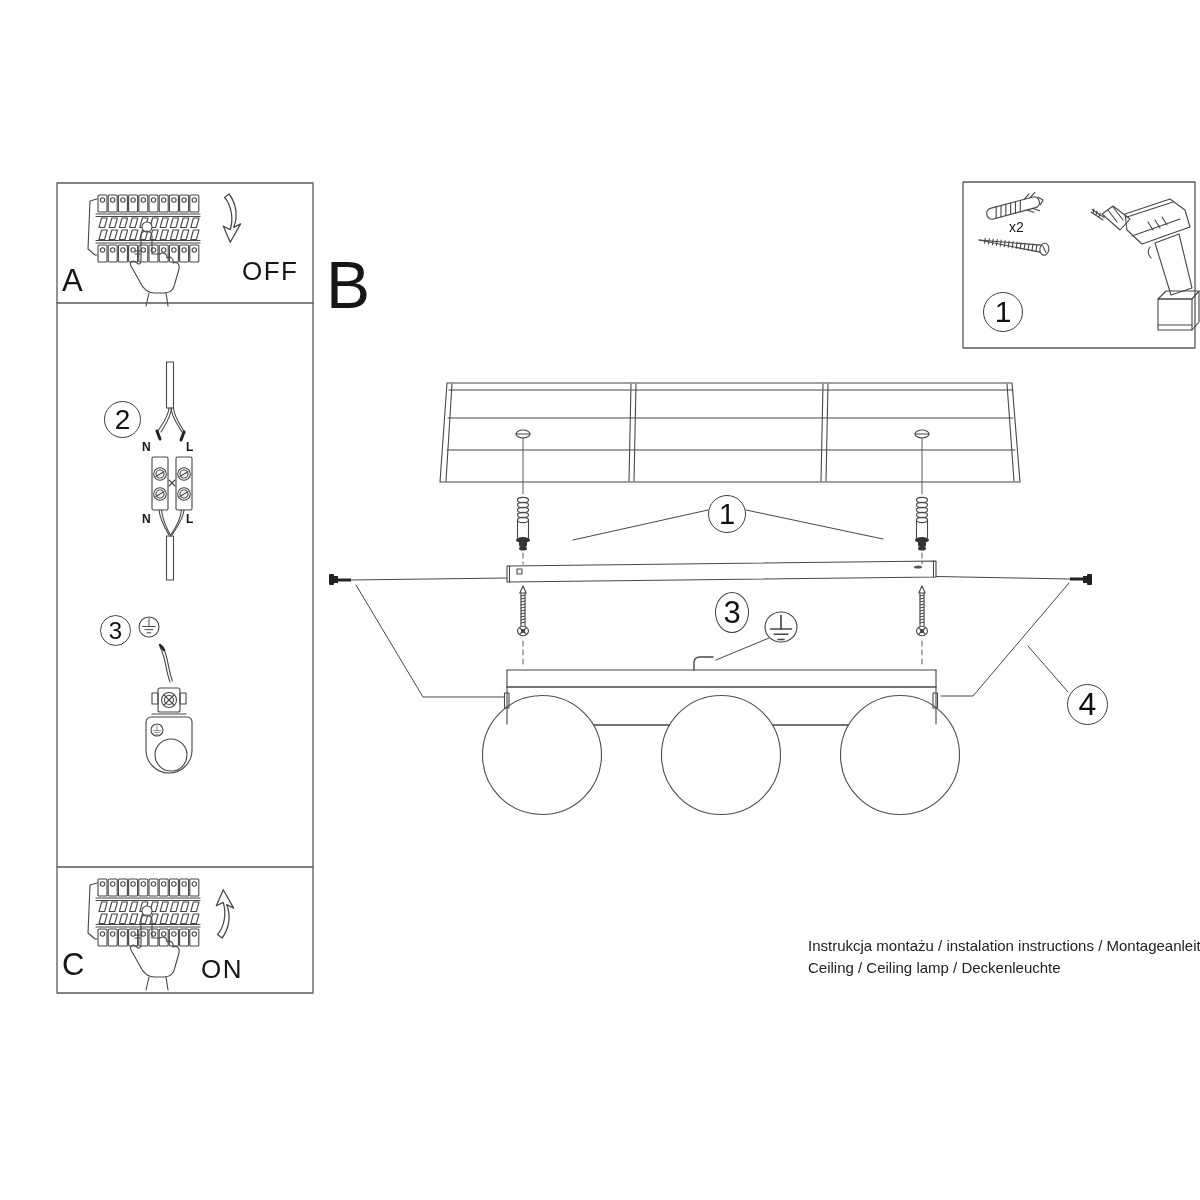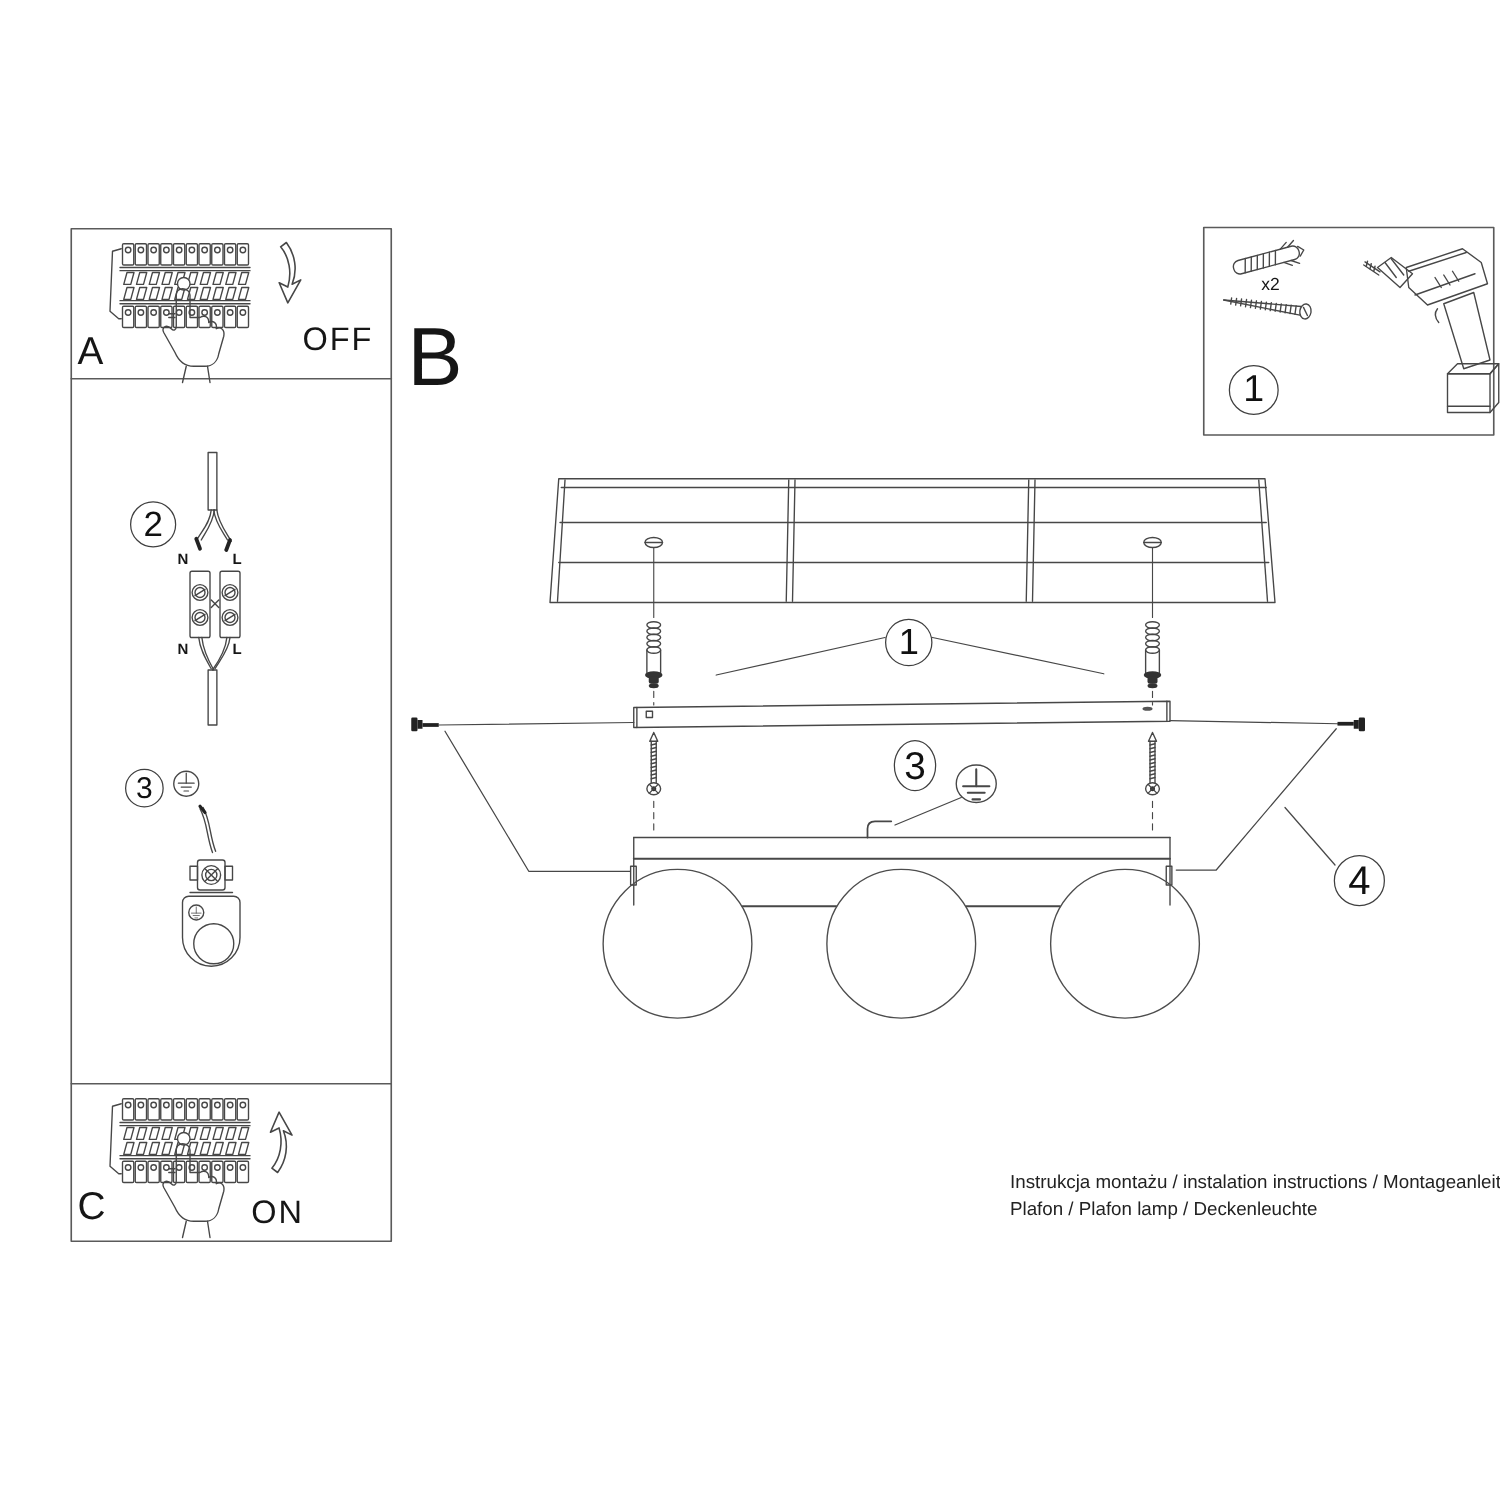--- a/index.html
+++ b/index.html
@@ -407,13 +407,13 @@
 <div class="txt nl" style="left:142px;top:513px;">N</div>
 <div class="txt nl" style="left:186px;top:513px;">L</div>
 
 <div class="cnum" style="left:100px;top:615px;width:31px;height:31px;font-size:24px;">3</div>
 
 <div class="cnum" style="left:708px;top:495px;width:38px;height:38px;font-size:29px;">1</div>
 <div class="cnum" style="left:715px;top:592px;width:34px;height:41px;font-size:31px;">3</div>
 <div class="cnum" style="left:1067px;top:684px;width:41px;height:41px;font-size:32px;">4</div>
 
 <div class="txt foot" style="left:808px;top:938px;">Instrukcja montażu / instalation instructions / Montageanleitung</div>
-<div class="txt foot" style="left:808px;top:960px;">Plafon / Plafon lamp / Deckenleuchte</div>
+<div class="txt foot" style="left:808px;top:960px;">Ceiling / Ceiling lamp / Deckenleuchte</div>
 
 </body></html>

